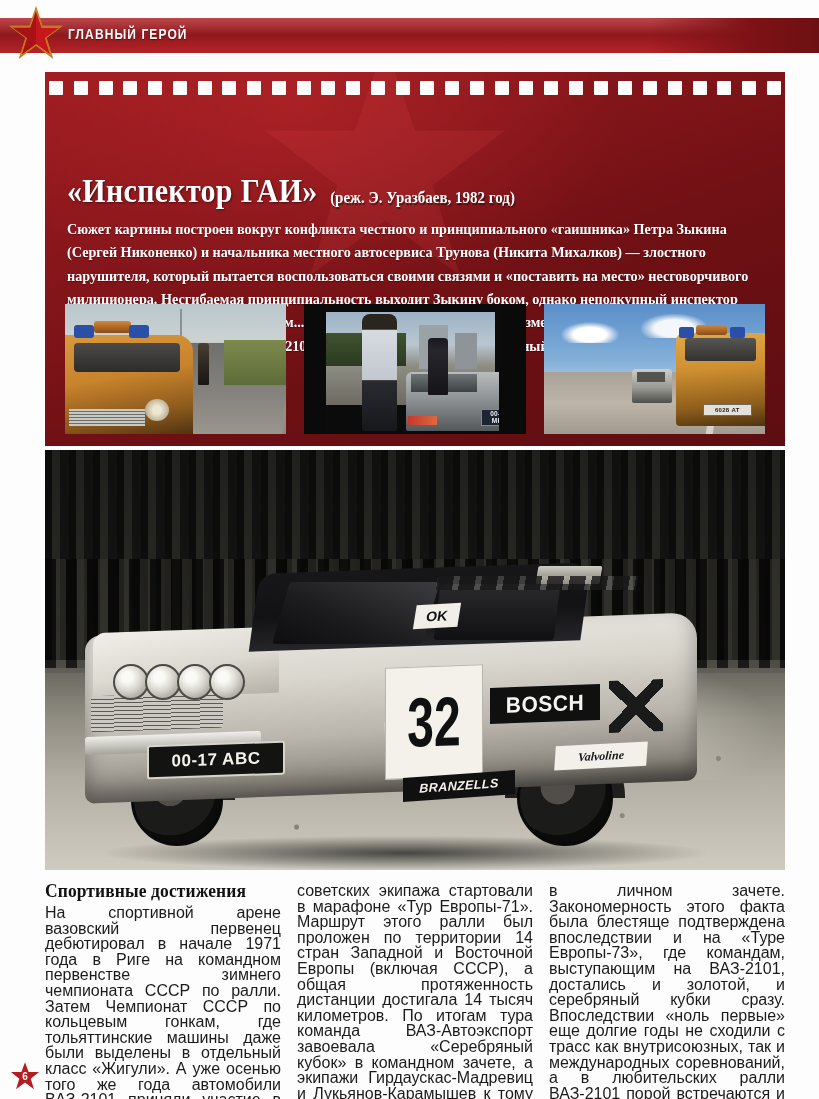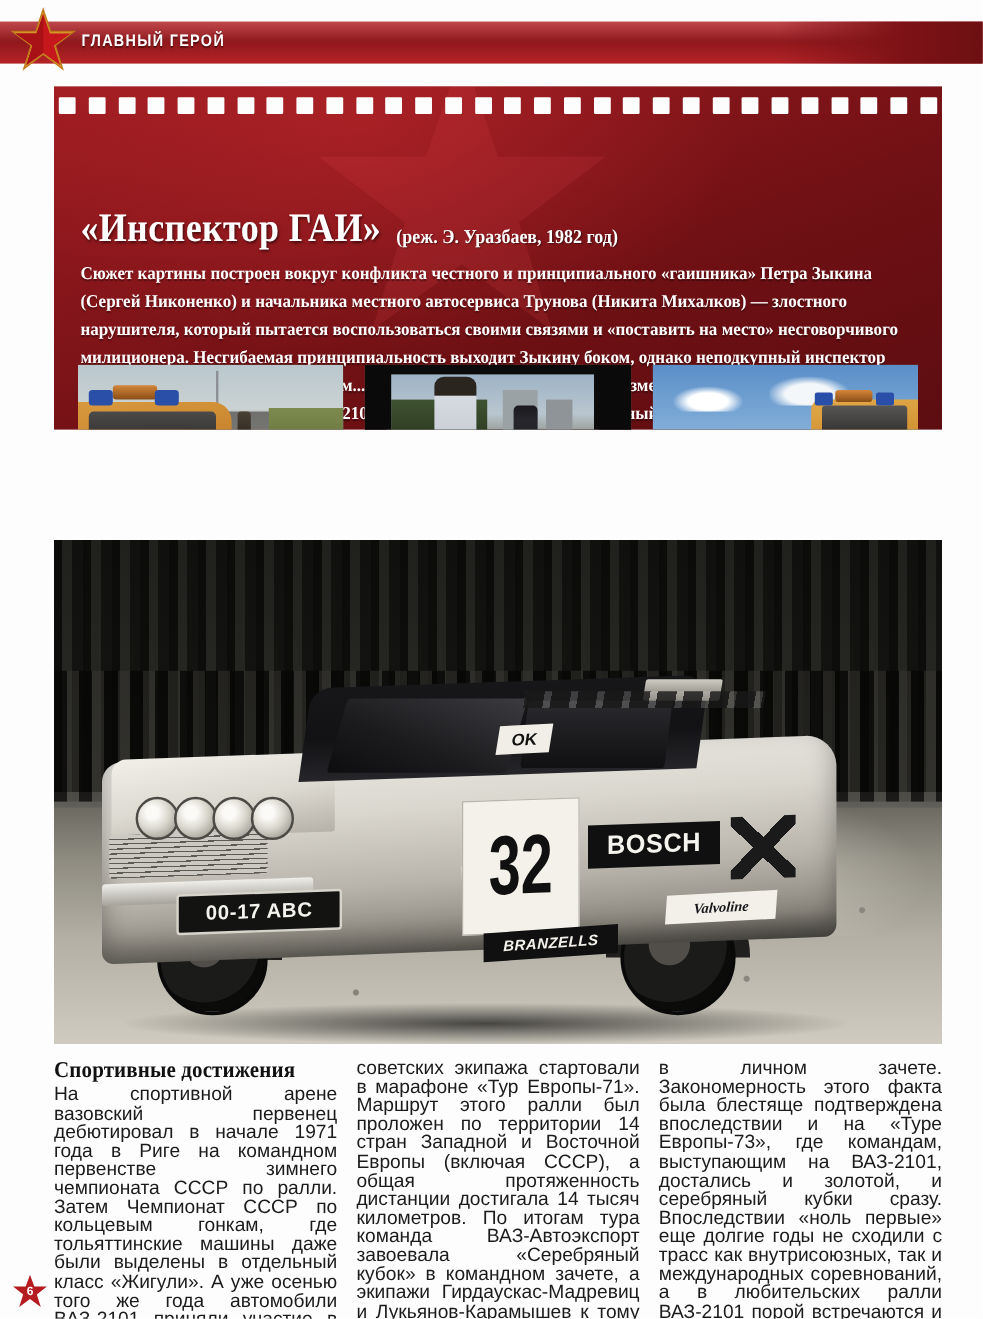--- a/index.html
+++ b/index.html
@@ -56,21 +56,21 @@
     display: block;
   }
   .star svg { display:block; }
 
   .header-star { top: 6px; left: 8px; width: 56px; height: 56px; z-index: 5;}
 
   
   .film-box {
     position: absolute;
     top: 72px; left: 45px;
-    width: 740px; height: 286px;
+    width: 740px; height: 374px;
     background:
       radial-gradient(ellipse 520px 330px at 34% 8%, rgba(190,40,44,.55) 0%, rgba(150,25,30,0) 62%),
       linear-gradient(160deg, #9e1c21 0%, #87161b 30%, #6e1014 62%, #5d0d11 100%);
     overflow: hidden;
   }
   
   .film-watermark {
     position:absolute;
     top: -34px; left: 215px;
     width: 250px; height: 250px;

